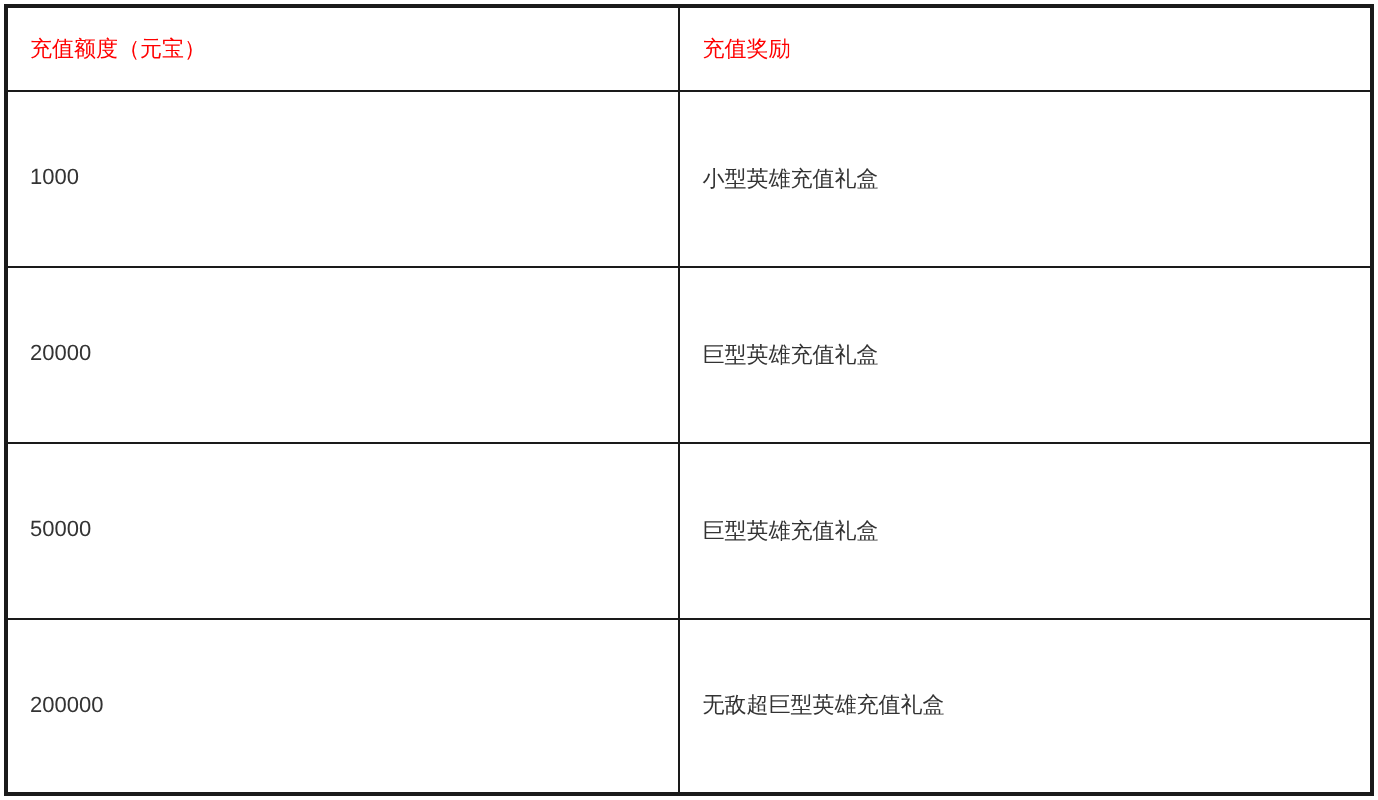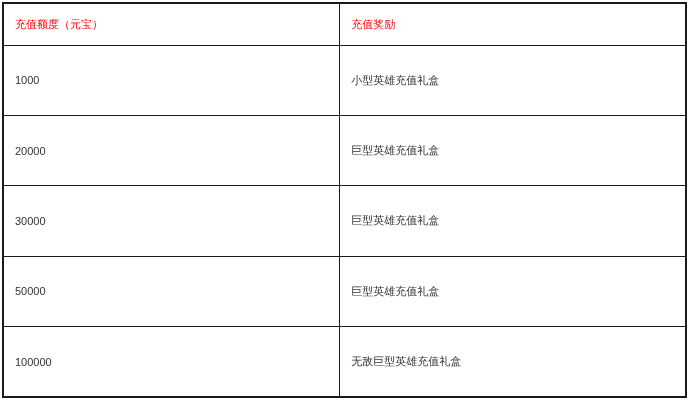--- a/index.html
+++ b/index.html
@@ -63,26 +63,22 @@
     <tbody>
         <tr>
           <td>1000</td>
           <td>小型英雄充值礼盒</td>
         </tr>
         <tr>
           <td>20000</td>
           <td>巨型英雄充值礼盒</td>
         </tr>
         <tr>
-          <td>30000</td>
-          <td>巨型英雄充值礼盒</td>
-        </tr>
-        <tr>
           <td>50000</td>
           <td>巨型英雄充值礼盒</td>
         </tr>
         <tr>
-          <td>100000</td>
-          <td>无敌巨型英雄充值礼盒</td>
+          <td>200000</td>
+          <td>无敌超巨型英雄充值礼盒</td>
         </tr>
       </tbody>
   </table>
 </div>
 
 </body></html>

